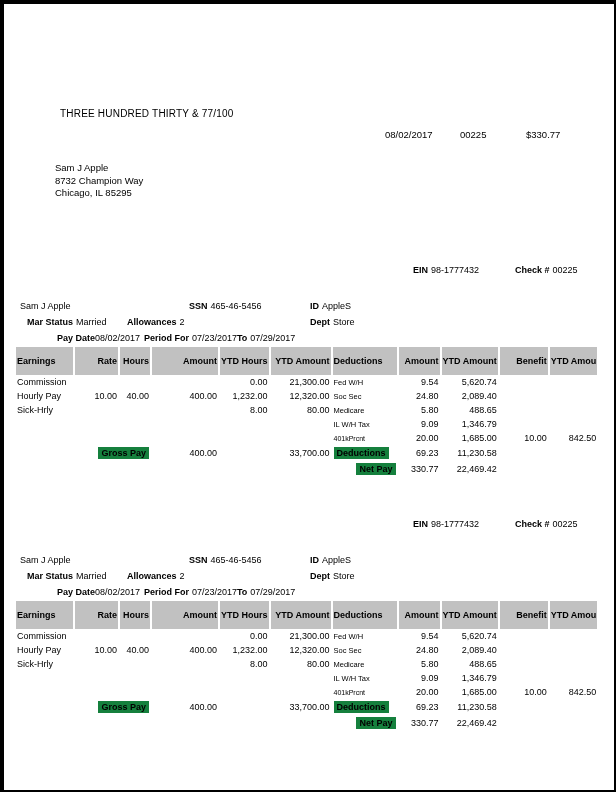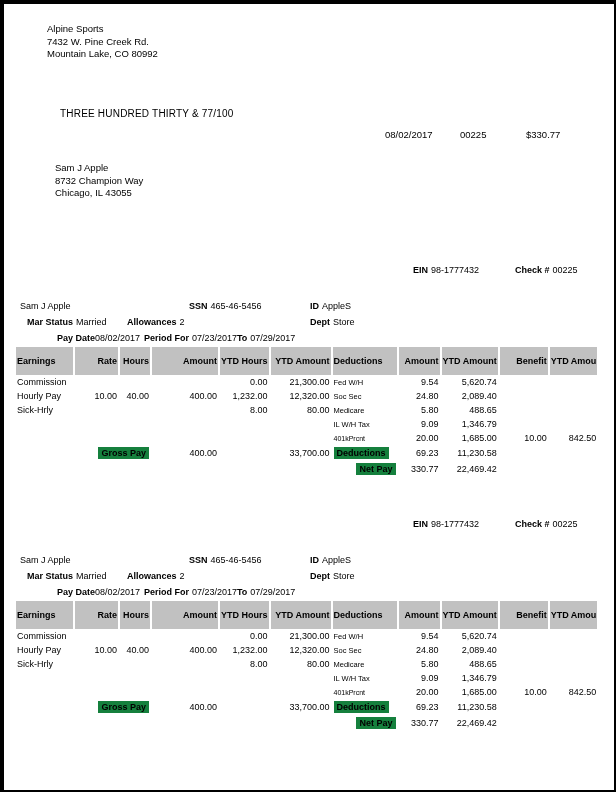--- a/index.html
+++ b/index.html
@@ -46,36 +46,31 @@
   .ptable .r{text-align:right;}
   .ptable .dn{font-size:7.5px;margin-left:17px;}
   .ptable .sm{font-size:7px;}
   .hl{background:#15803d;font-weight:bold;padding:1px 3px;}
 </style>
 </head>
 <body>
 
 <div class="page">
 
-  <div class="abs company">
-    <div>Alpine Sports</div>
-    <div>7432 W. Pine Creek Rd.</div>
-    <div>Mountain Lake, CO  80992</div>
-  </div>
 
   <div class="abs words">THREE HUNDRED THIRTY &amp; 77/100</div>
 
   <div class="abs chkdate">08/02/2017</div>
   <div class="abs chkno">00225</div>
   <div class="abs chkamt">$330.77</div>
 
   <div class="abs payee">
     <div>Sam J Apple</div>
     <div>8732 Champion Way</div>
-    <div>Chicago, IL  43055</div>
+    <div>Chicago, IL  85295</div>
   </div>
 
   <div class="abs stub" style="top:251px">
   <span class="ln ein-g">
     <span class="lbl">EIN</span><span>98-1777432</span>
   </span>
   <span class="ln chk-g">
     <span class="lbl">Check #</span><span>00225</span>
   </span>
 

